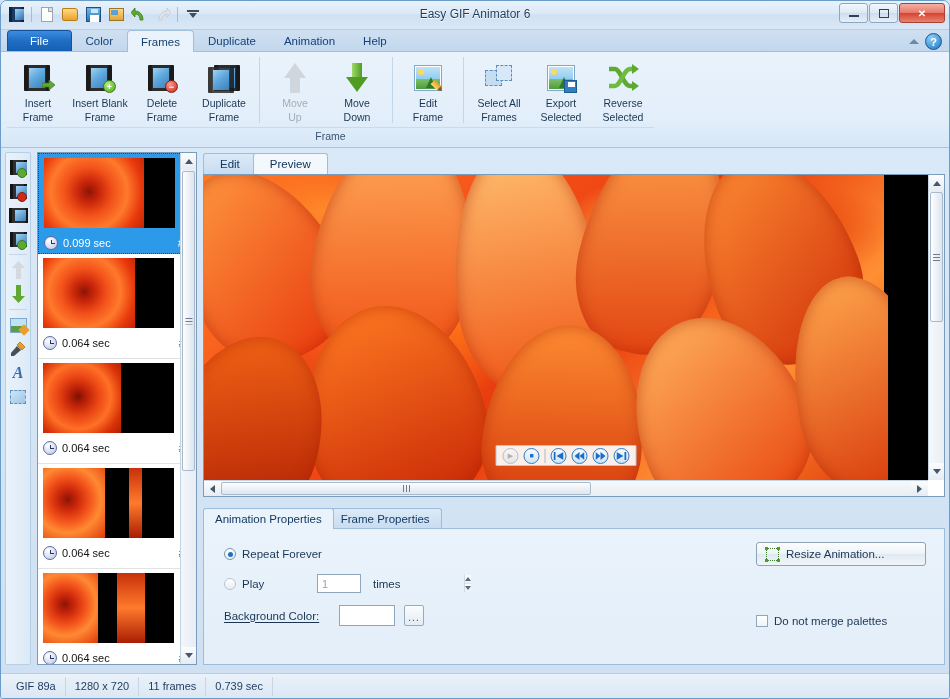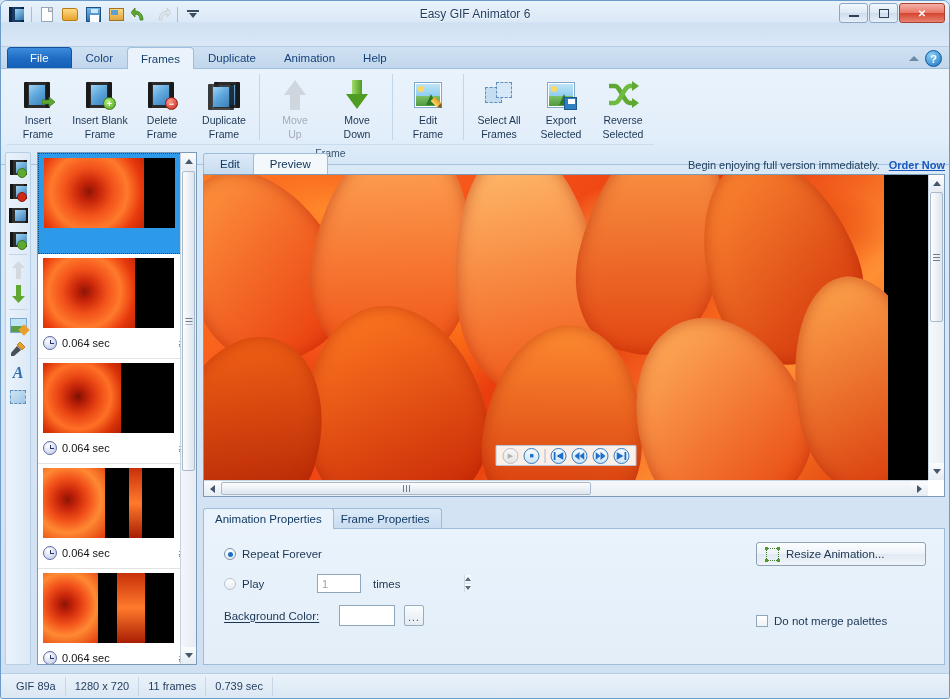--- a/index.html
+++ b/index.html
@@ -14,21 +14,21 @@
     position: relative;
     width: 950px; height: 699px;
     background: linear-gradient(to bottom,#dcebf9 0%,#cfe0f2 100%);
     border: 1px solid #6a9bc9;
     border-radius: 7px 7px 3px 3px;
     overflow: hidden;
   }
 
   
   .titlebar {
-    position: relative; height: 46px;
+    position: relative; height: 29px;
     background: linear-gradient(to bottom,#e8f2fb 0%,#dbe9f7 45%,#cfe0f2 50%,#dae8f6 100%);
     border-bottom: 1px solid #b6cfe6;
   }
   .qat { position:absolute; left:5px; top:3px; display:flex; align-items:center; gap:3px; }
   .qat .ico {
     width:20px; height:20px; display:flex; align-items:center; justify-content:center;
     border-radius:2px; position:relative;
   }
   .qat .sep { width:1px; height:15px; background:#a8bdd2; margin:0 2px; }
   .title-text {
@@ -589,20 +589,25 @@
     </div>
 
     <div class="frames-panel">
 
       <div class="frame-item selected" style="height:101px;">
         <div class="frame-thumb">
           <div style="position:absolute;left:0;top:0;width:100px;height:70px;background:
               radial-gradient(circle at 45% 48%,#8e1405 0%,#c9260a 16%,#f2511a 36%,#ff7a2c 58%,#e8390c 80%,#c22405 100%);"></div>
           <div style="position:absolute;right:0;top:0;width:31px;height:70px;background:#000;"></div>
         </div>
+        <div class="frame-meta">
+          <span class="clock"></span>
+          <span>0.099 sec</span>
+          <span class="frame-num">#1</span>
+        </div>
       </div>
 
       <div class="frame-item" style="height:105px;">
         <div class="frame-thumb">
           <div style="position:absolute;left:0;top:0;width:92px;height:70px;background:
               radial-gradient(circle at 45% 48%,#8e1405 0%,#c9260a 16%,#f2511a 36%,#ff7a2c 58%,#e8390c 80%,#c22405 100%);"></div>
           <div style="position:absolute;right:0;top:0;width:39px;height:70px;background:#000;"></div>
         </div>
         <div class="frame-meta">
           <span class="clock"></span>
@@ -667,24 +672,20 @@
             <div class="tri-dn"></div>
           </div>
       </div>
     </div>
 
     <div class="main-right">
 
       <div class="view-tabs">
         <div class="vtab">Edit</div>
         <div class="vtab active">Preview</div>
-        <div class="promo">
-          <span>Begin enjoying full version immediately.</span>
-          <a href="#">Order Now</a>
-        </div>
       </div>
 
       <div class="preview-box">
         <div class="preview-canvas">
           <div class="flower">
             <div class="petal" style="left:-20px;top:-10px;width:150px;height:200px;transform:rotate(-28deg);background:linear-gradient(160deg,#ff9a42,#e8390c);"></div>
             <div class="petal" style="left:110px;top:-40px;width:160px;height:230px;transform:rotate(8deg);background:linear-gradient(170deg,#ffae5c,#ef4a10);"></div>
             <div class="petal" style="left:250px;top:-30px;width:145px;height:250px;transform:rotate(-6deg);background:linear-gradient(175deg,#ffc070,#f05516);"></div>
             <div class="petal" style="left:380px;top:-50px;width:140px;height:230px;transform:rotate(14deg);background:linear-gradient(165deg,#ffa44e,#e0400e);"></div>
             <div class="petal" style="left:500px;top:-20px;width:150px;height:210px;transform:rotate(-20deg);background:linear-gradient(150deg,#ff8f36,#cf2d06);"></div>

